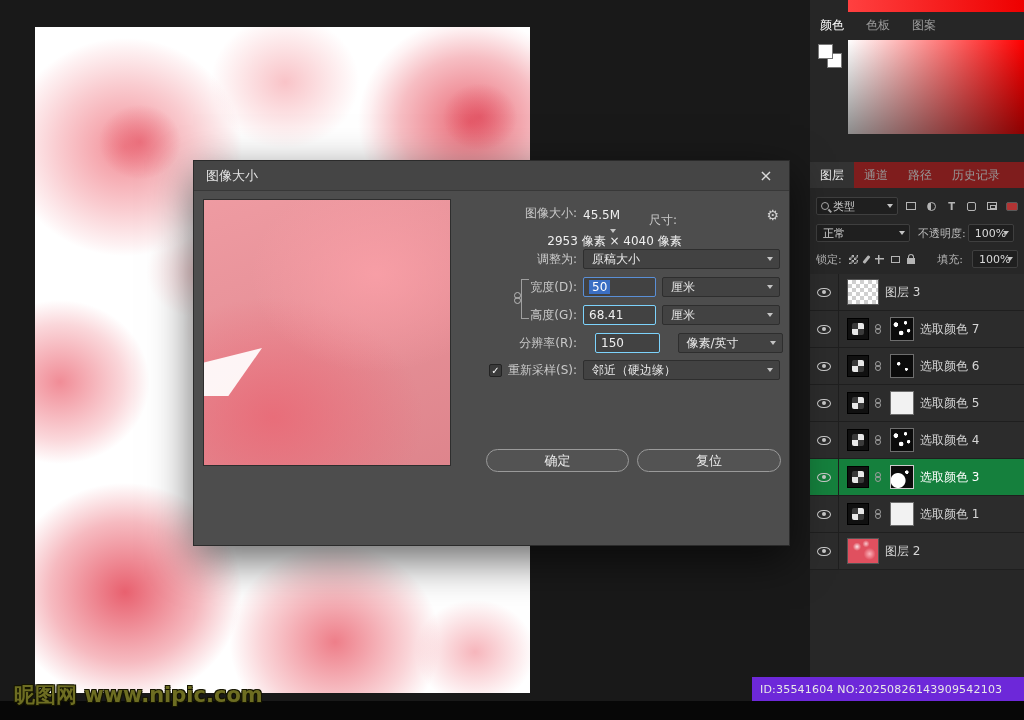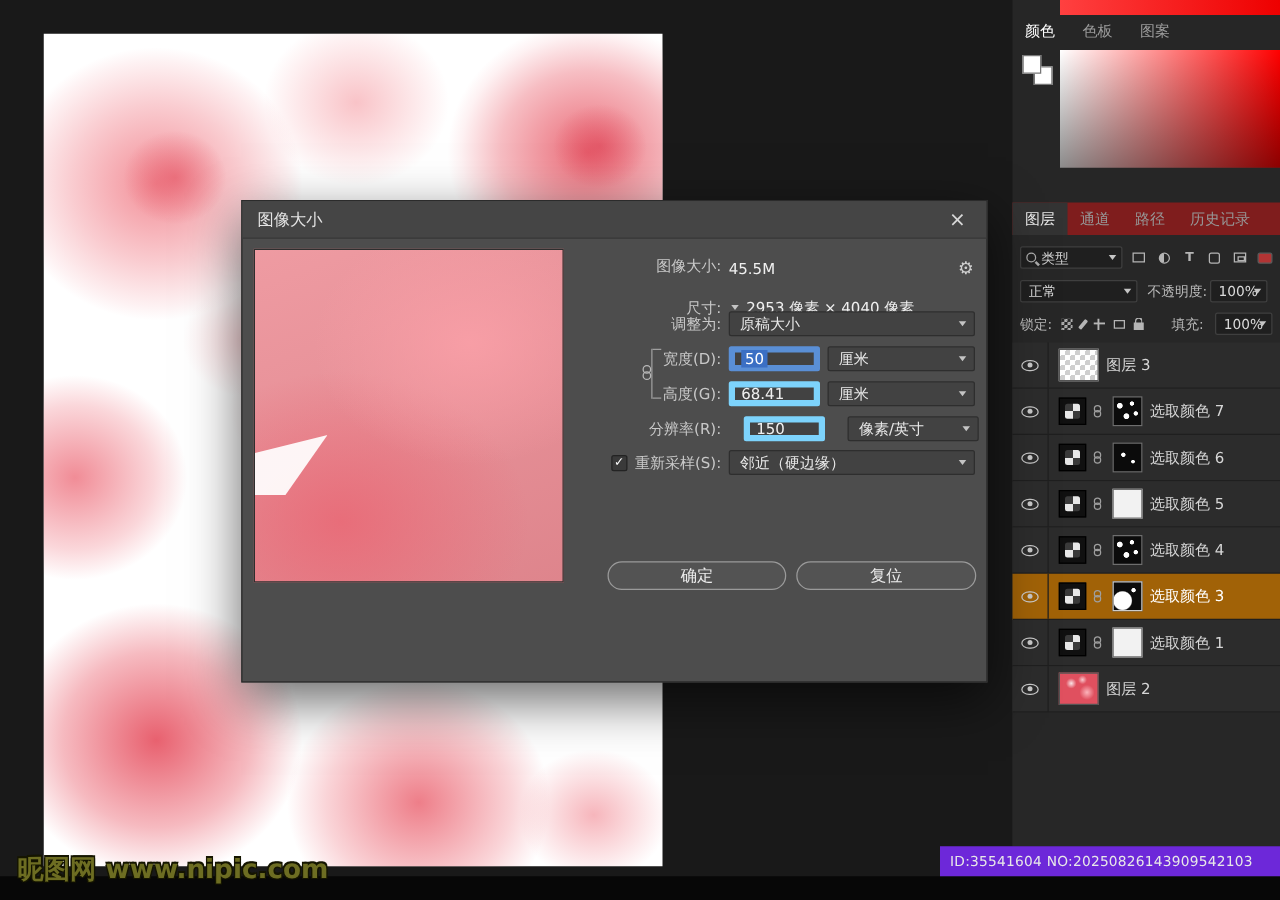--- a/index.html
+++ b/index.html
@@ -56,21 +56,21 @@
             display:flex; align-items:center; padding:0 18px 0 8px; color:#e9e9e9;
             position:relative; font-size:12px; }
   .select.full { width:197px; }
   .select.unit { width:118px; margin-left:6px; }
   .chev { position:absolute; right:6px; top:50%; margin-top:-2px; width:0; height:0;
           border-left:3.5px solid transparent; border-right:3.5px solid transparent;
           border-top:4.5px solid #c4c4c4; }
   .mini-chev { display:inline-block; width:0; height:0; margin:0 6px 0 2px;
                border-left:3.5px solid transparent; border-right:3.5px solid transparent;
                border-top:4.5px solid #c4c4c4; }
-  .input { width:73px; height:20px; background:#424242; border:5px solid #7dd3fc; border-radius:2px;
+  .input { width:73px; height:20px; background:#424242; border:1px solid #7dd3fc; border-radius:2px;
            display:flex; align-items:center; padding:0 5px; color:#efefef; font-size:12px; }
   .input.focused { border-color:#5a8fd6; }
   .sel-text { background:#3b6fc4; color:#fff; padding:0 3px; }
 
   .gear-wrap { margin-left:auto; margin-right:4px; color:#d0d0d0; font-size:14px; line-height:1; }
   .checkbox { width:13px; height:13px; background:#3a3a3a; border:1px solid #232323; border-radius:2px;
               color:#fff; font-size:10px; line-height:11px; text-align:center; margin-right:6px; }
 
   .link-bracket { position:absolute; left:327px; top:88px; width:7px; height:40px;
                   border-left:1px solid #9f9f9f; }
@@ -148,21 +148,21 @@
                  linear-gradient(#b5b5b5,#b5b5b5) center/1.5px 9px no-repeat; }
   .lk-board { width:9px; height:7px; border:1px solid #b5b5b5; }
   .lk-lock { position:relative; width:8px; height:6px; background:#b5b5b5; margin-top:3px; }
   .lk-lock::before { content:""; position:absolute; left:1px; top:-4px; width:4px; height:4px;
                      border:1.5px solid #b5b5b5; border-bottom:none; border-radius:3px 3px 0 0; }
   .fill-label { margin-left:auto; }
   .fill-select { width:46px; margin-left:2px; }
 
   .layer-list { position:absolute; left:0; top:86px; width:214px; }
   .lrow { height:37px; display:flex; align-items:stretch; border-bottom:1px solid #1f1f1f; background:#2c2c2c; }
-  .lrow.selected { background:#a16207; }
+  .lrow.selected { background:#15803d; }
   .eye-cell { width:29px; flex:none; border-right:1px solid #1f1f1f;
               display:flex; align-items:center; justify-content:center; }
   .eye { position:relative; width:14px; height:9px; border:1px solid #c9c9c9; border-radius:50% / 55%; }
   .eye::after { content:""; position:absolute; left:4px; top:1.5px; width:4px; height:4px;
                 border-radius:50%; background:#c9c9c9; }
   .row-content { display:flex; align-items:center; gap:6px; padding-left:8px; flex:1; min-width:0; }
   .lname { font-size:12px; color:#d6d6d6; white-space:nowrap; }
   .lrow.selected .lname { color:#ffffff; }
 
   .adj-thumb { width:22px; height:22px; background:#101010; border:1px solid #000;
@@ -220,21 +220,21 @@
       <div class="preview">
         <div class="preview-white"></div>
       </div>
 
       <div class="frow" style="top:9px;align-items:flex-end;">
         <span class="lbl">图像大小:</span>
         <span class="val">45.5M</span>
         <span class="gear-wrap">⚙</span>
       </div>
 
-      <div class="frow" style="top:44px;">
+      <div class="frow" style="top:21px;flex-direction:column;">
         <span class="lbl">尺寸:</span>
         <span class="mini-chev"></span>
         <span class="val">2953 像素 × 4040 像素</span>
       </div>
 
       <div class="frow" style="top:57px;">
         <span class="lbl">调整为:</span>
         <span class="select full">
           <span>原稿大小</span>
           <span class="chev"></span>

